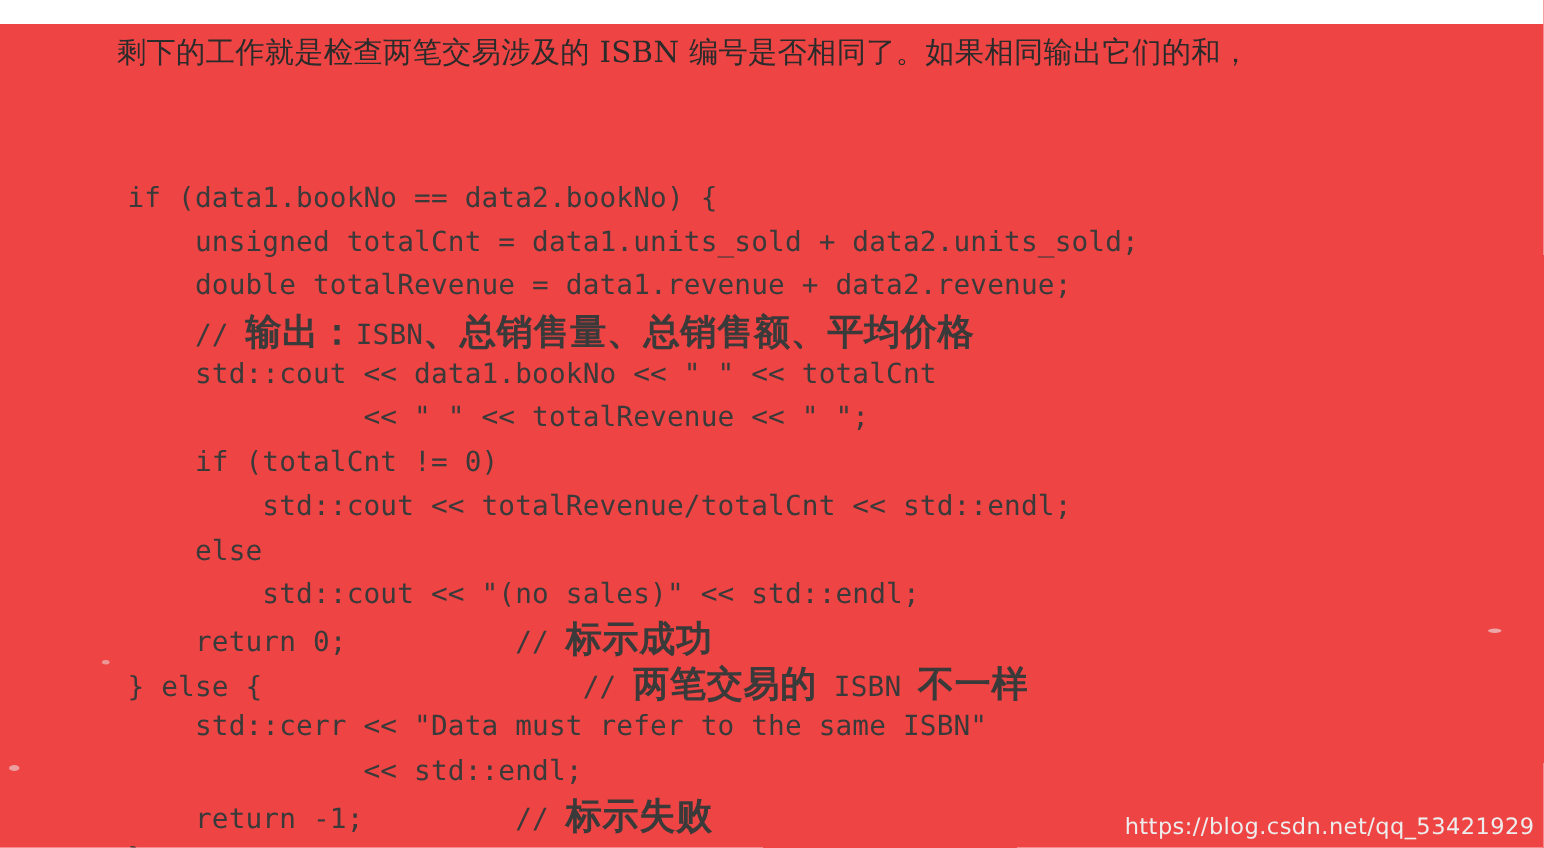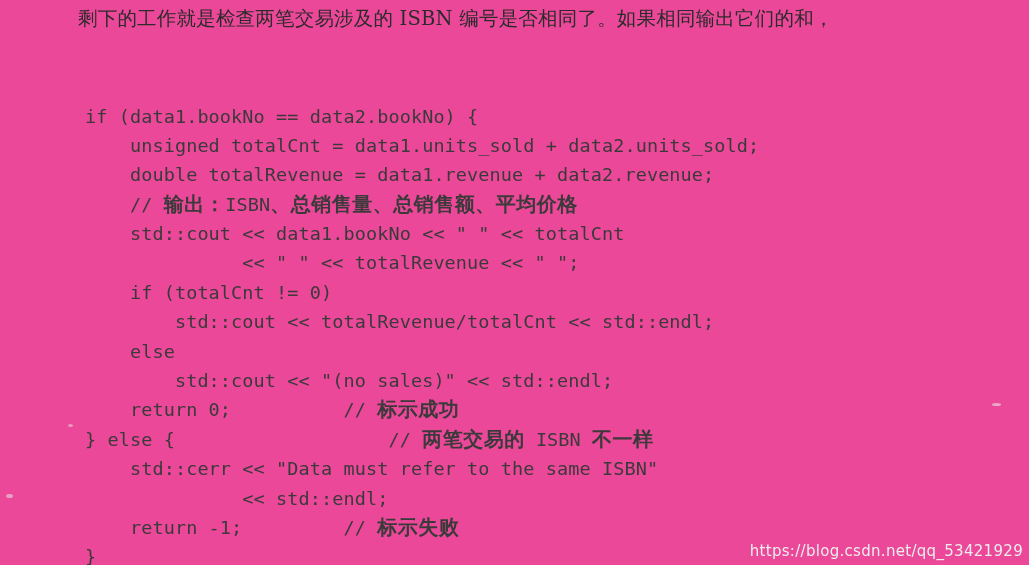--- a/index.html
+++ b/index.html
@@ -13,21 +13,22 @@
     overflow: hidden;
     position: relative;
     font-family: "Liberation Serif", serif;
     -webkit-font-smoothing: antialiased;
   }
 
   
   #page {
     position: absolute;
     inset: 0;
-    background: #ec4899;
+    background: #ef4444;
+    margin-top: 16px;
   }
 
   
   #intro {
     position: absolute;
     left: 8px;
     top: 2px;
     width: 1014px;
     font-family: "DejaVu Serif", "Liberation Serif", serif;
     font-size: 19.5px;
@@ -52,21 +53,21 @@
     letter-spacing: 0.1px;
   }
   #code .cl {
     display: block;
     height: 29.4px;
     white-space: pre;
   }
   
   #code .cn {
     font-family: "DejaVu Serif", "Liberation Serif", serif;
-    font-size: 20px;
+    font-size: 24px;
     font-weight: 600;
     letter-spacing: 0.5px;
   }
 
   
   #watermark {
     position: absolute;
     right: 6px;
     bottom: 5px;
     font-family: "DejaVu Sans", "Liberation Sans", sans-serif;

